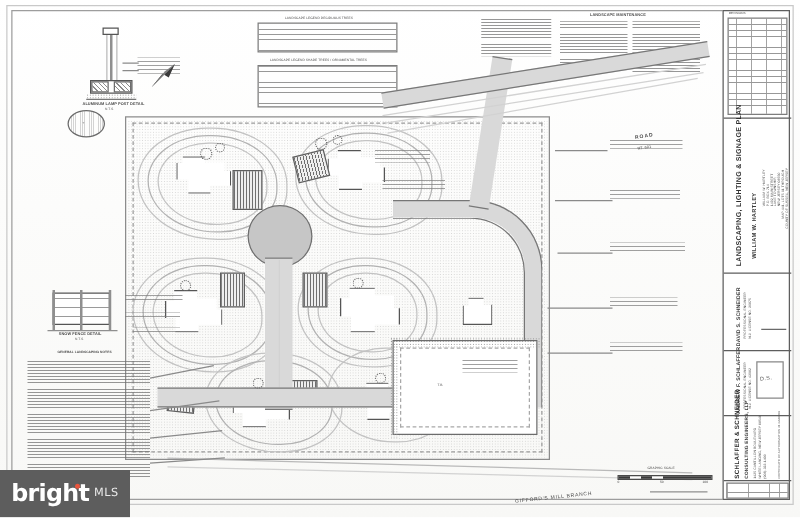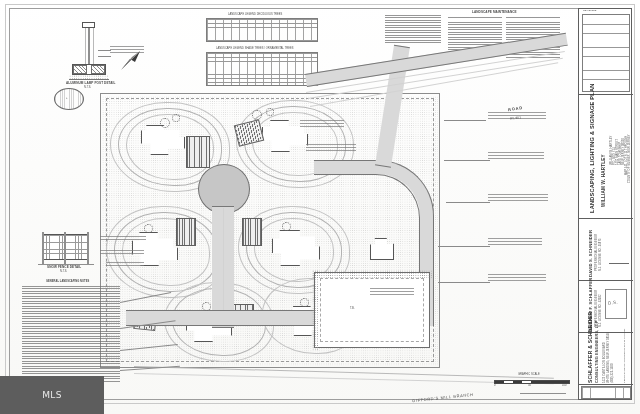--- a/index.html
+++ b/index.html
@@ -431,16 +431,20 @@
       </div>
     </div>
 
     <div class="blk" style="left:520px; top:392px; width:46px; height:4px;">
       <div class="hline dark" style="left:0; top:1px; width:46px; height:1.4px;"></div>
     </div>
 
   </div>
 
   <div id="watermark">
+    <span id="wm-bright">
+      <span>bright</span>
+      <span id="wm-dot"></span>
+    </span>
     <span id="wm-mls">MLS</span>
   </div>
 
 </div>
 
 </body></html>

